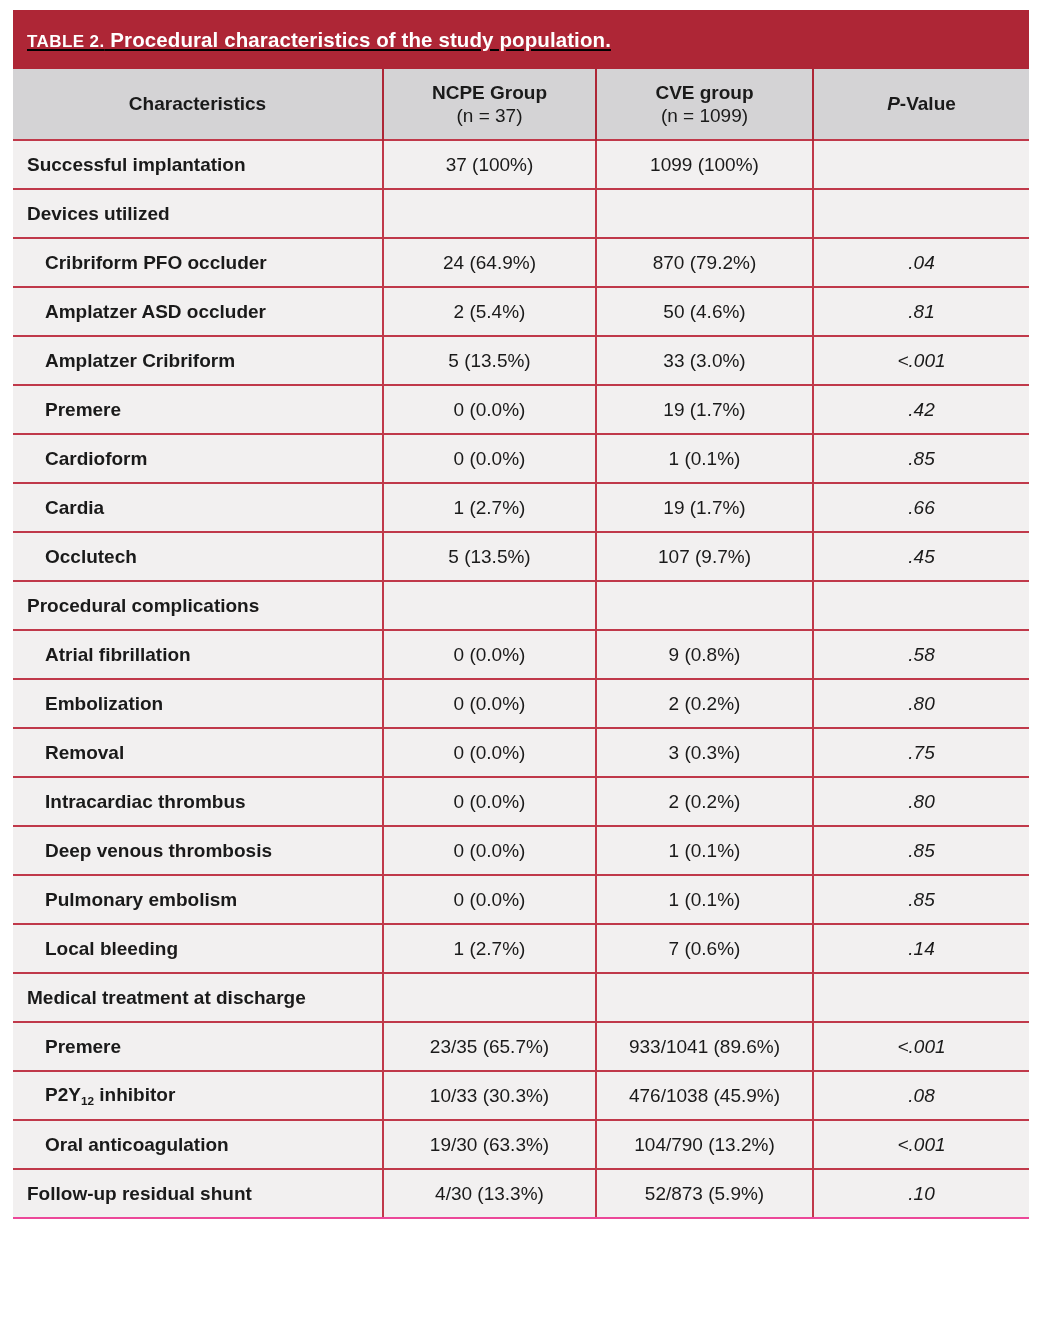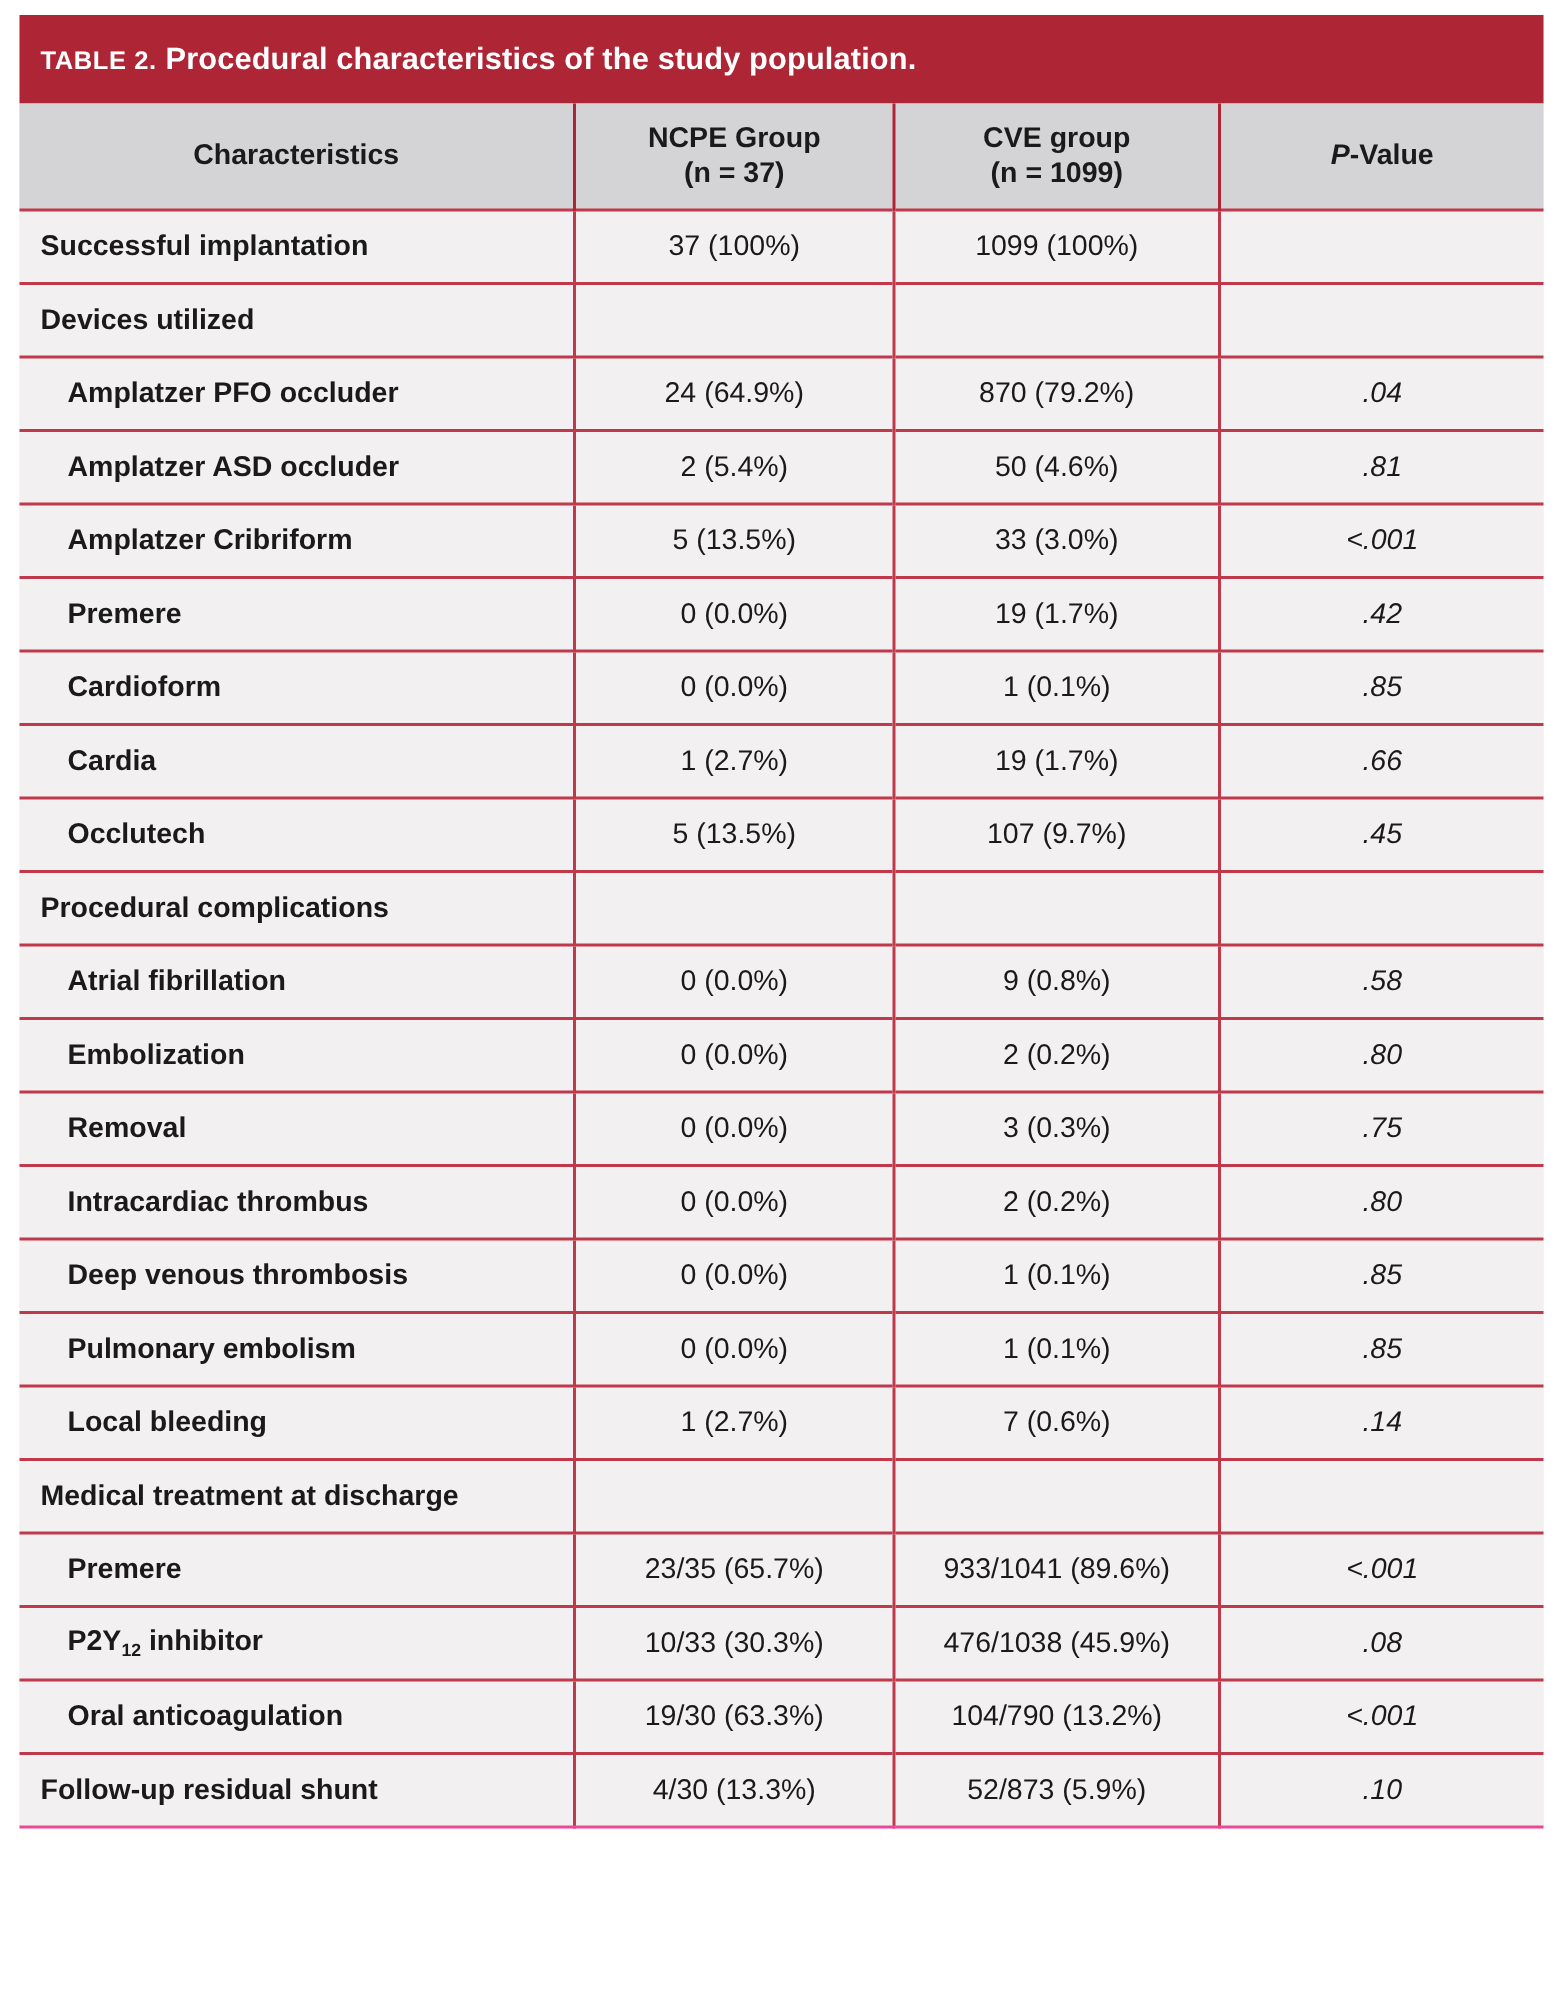--- a/index.html
+++ b/index.html
@@ -23,20 +23,21 @@
     background: #f2f0f0;
   }
 
   
   .title-band {
     background: #ae2636;
     height: 59px;
     display: flex;
     align-items: center;
     padding: 0 0 0 14px;
+    text-decoration: underline;
   }
   .title-text {
     color: #ffffff;
     font-size: 20.5px;
     font-weight: bold;
     letter-spacing: 0.1px;
     white-space: nowrap;
   }
   .title-text .smallcaps {
     font-size: 17px;
@@ -64,21 +65,21 @@
     border-right: 2px solid #ae2636;
     vertical-align: middle;
     text-align: center;
     font-size: 19px;
     font-weight: bold;
     color: #1a1a1a;
     line-height: 1.22;
     background: #d4d3d5;
   }
   thead th:last-child { border-right: none; }
-  thead th .hdr-l2 { display: block; font-weight: bold; }
+  thead th .hdr-l2 { display: block; font-weight: normal; }
   thead th.pval-head em {
     font-style: italic;
     font-weight: bold;
   }
 
   tbody tr { height: 49px; margin-top: 40px; }
   tbody td {
     background: #f2f0f0;
     border-top: 2px solid #c0394a;
     border-right: 2px solid #c0394a;
@@ -167,21 +168,21 @@
           <td class="val-cell">1099 (100%)</td>
           <td class="val-cell"></td>
         </tr>
         <tr>
           <td class="label-cell">Devices utilized</td>
           <td class="val-cell"></td>
           <td class="val-cell"></td>
           <td class="val-cell"></td>
         </tr>
         <tr>
-          <td class="label-cell indent">Amplatzer PFO occluder</td>
+          <td class="label-cell indent">Cribriform PFO occluder</td>
           <td class="val-cell">24 (64.9%)</td>
           <td class="val-cell">870 (79.2%)</td>
           <td class="val-cell">.04</td>
         </tr>
         <tr>
           <td class="label-cell indent">Amplatzer ASD occluder</td>
           <td class="val-cell">2 (5.4%)</td>
           <td class="val-cell">50 (4.6%)</td>
           <td class="val-cell">.81</td>
         </tr>

